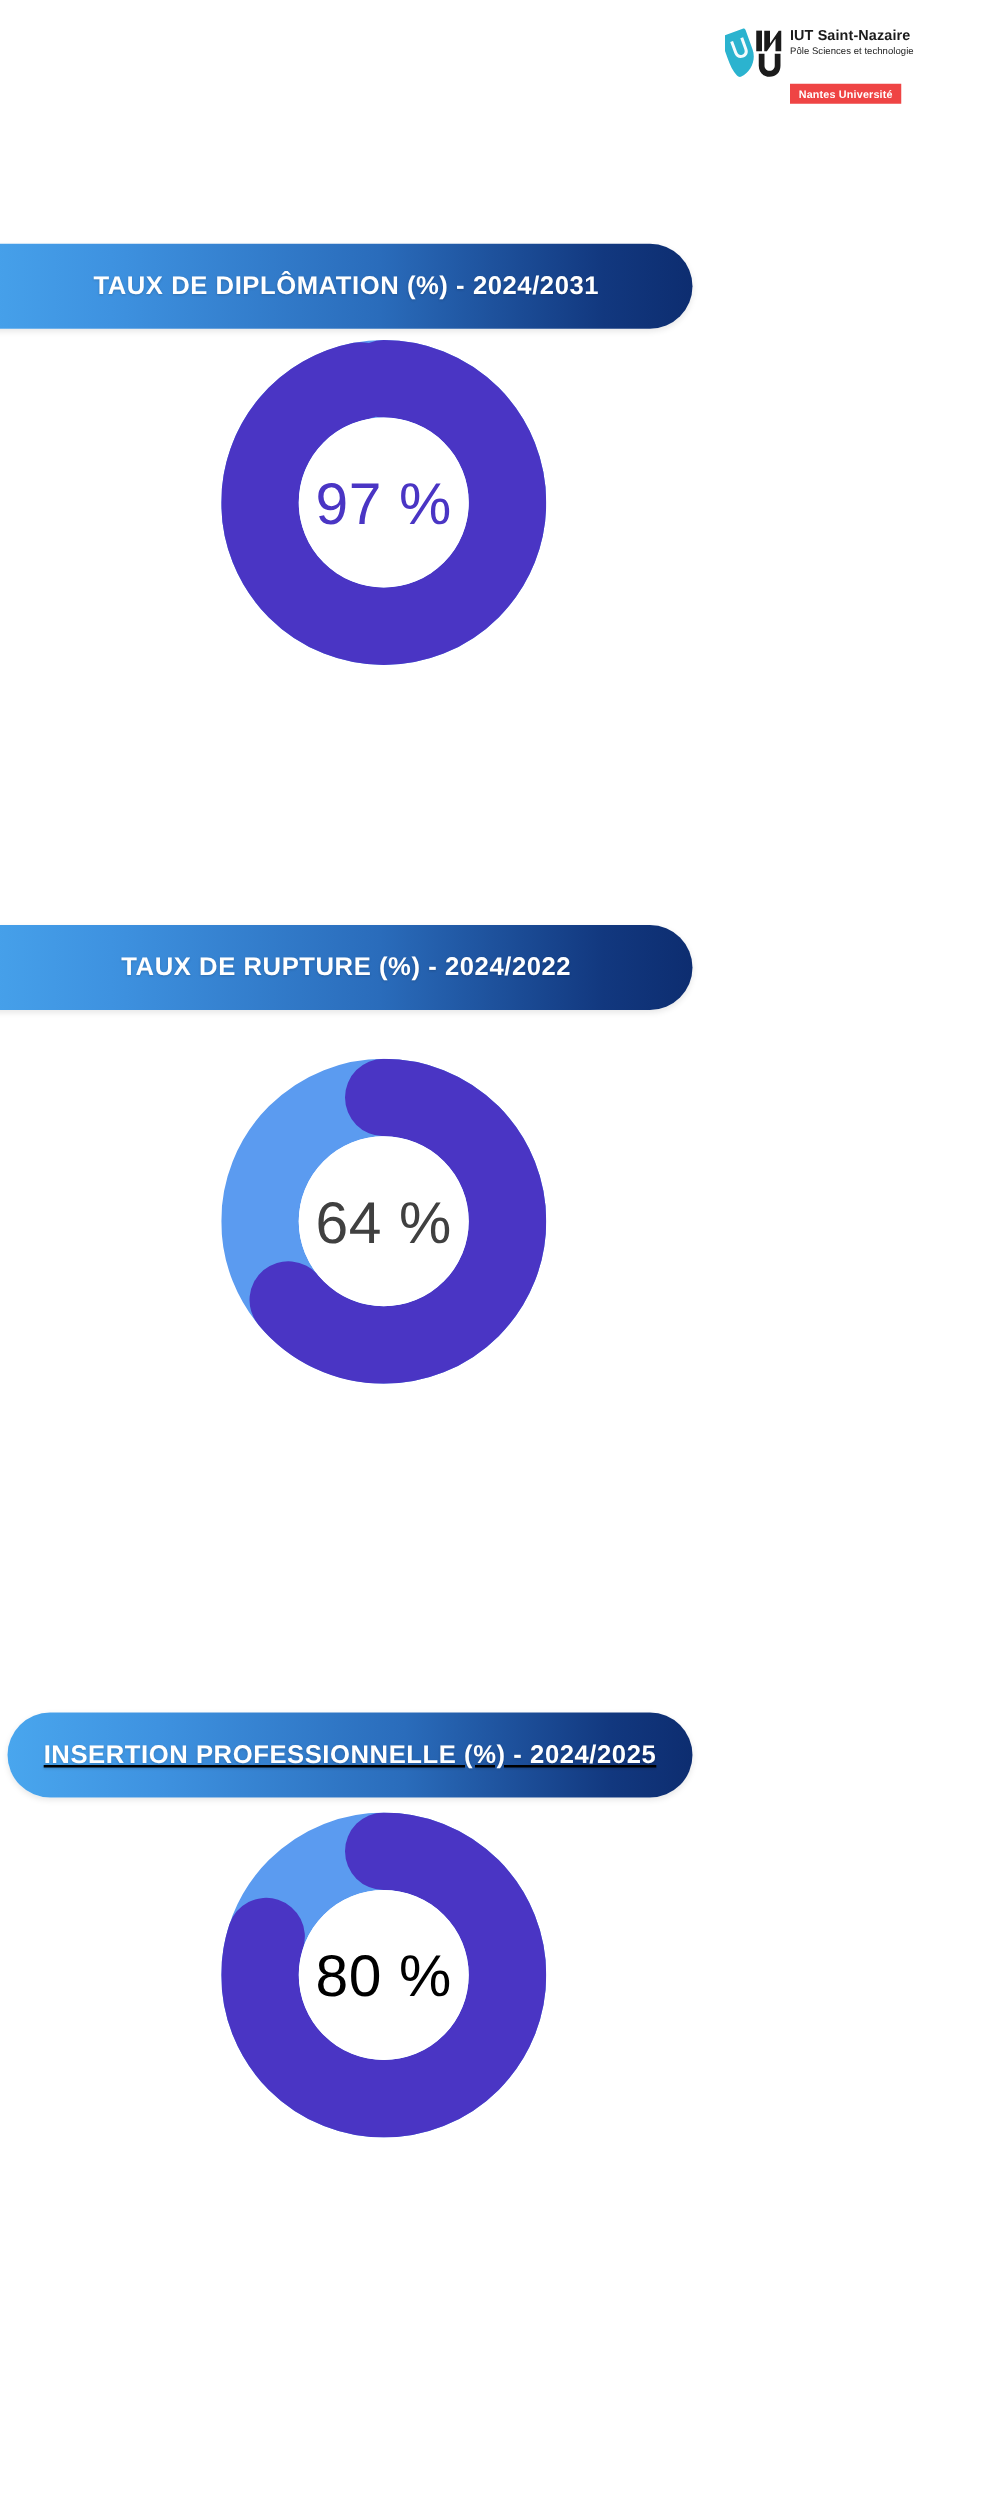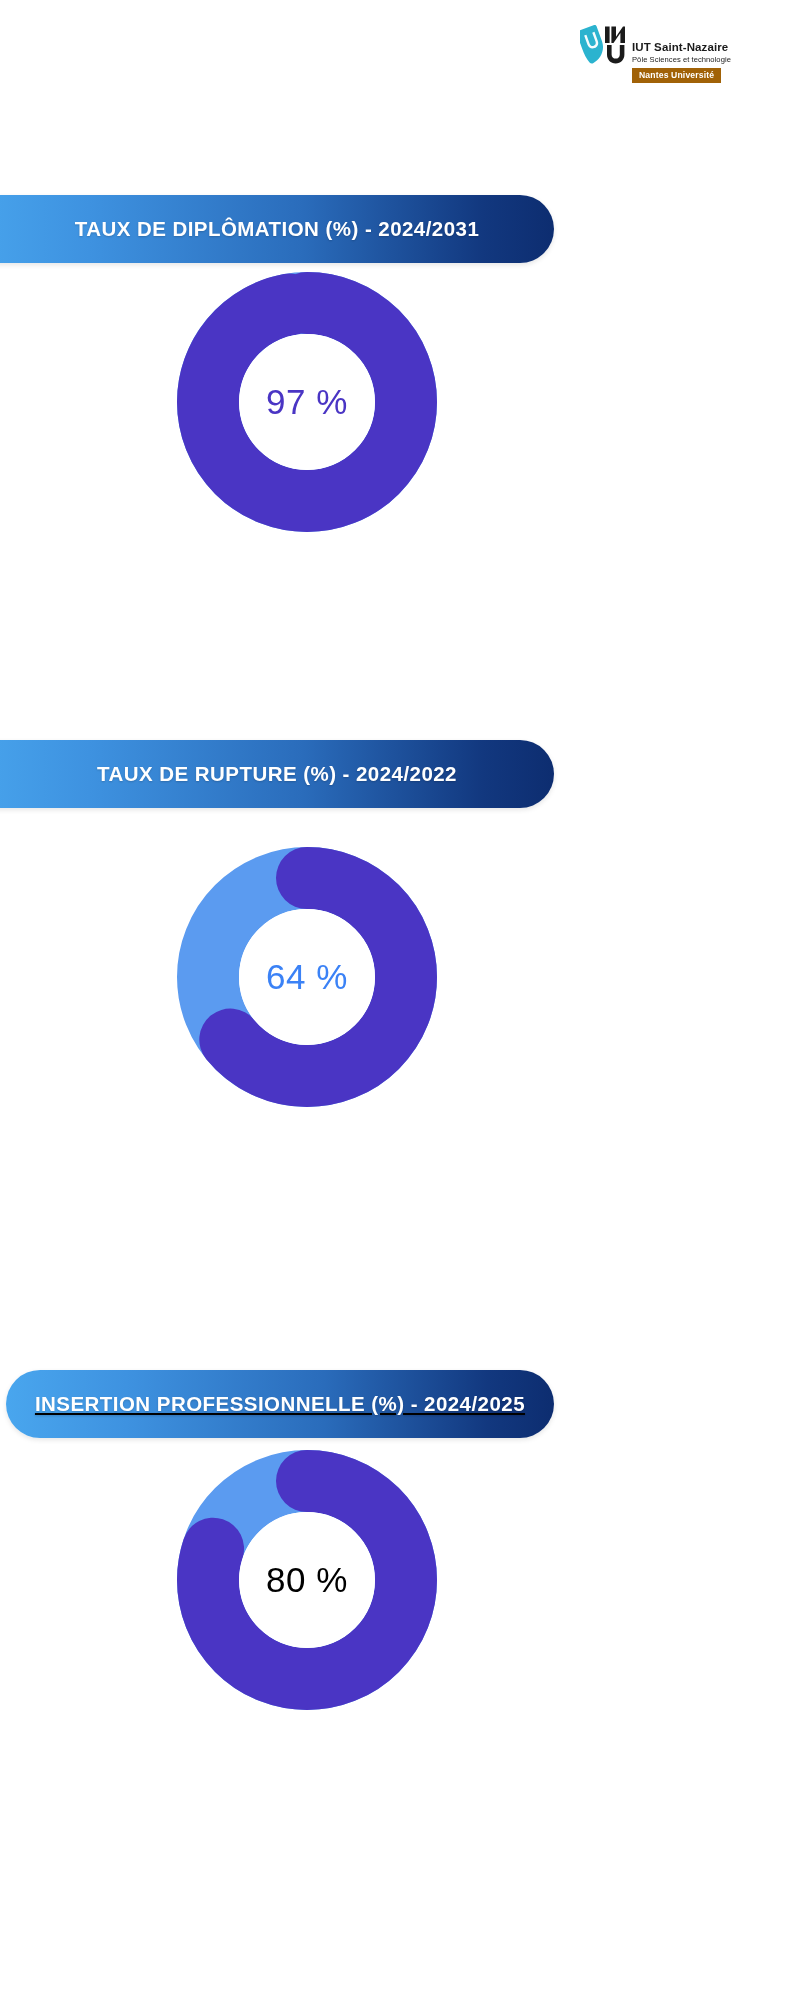--- a/index.html
+++ b/index.html
@@ -21,21 +21,21 @@
   
   .logo-block {
     position: absolute;
     top: 22px;
     right: 8px;
     width: 212px;
     height: 62px;
   }
   .logo-row {
     display: flex;
-    align-items: flex-end;
+    align-items: flex-start;
     gap: 6px;
     height: 42px;
   }
   .logo-mark {
     position: relative;
     width: 46px;
     height: 40px;
     flex: 0 0 46px;
   }
   .logo-mark svg { display: block; }
@@ -57,21 +57,21 @@
   .logo-sub {
     font-size: 7.6px;
     color: #1b1b1b;
     letter-spacing: 0.05px;
     white-space: nowrap;
     margin-top: 2px;
   }
   .logo-band {
     margin-top: 3px;
     margin-left: 52px;
-    background: #a16207;
+    background: #ef4444;
     color: #ffffff;
     font-size: 8.6px;
     font-weight: 700;
     letter-spacing: 0.15px;
     padding: 2.5px 7px 3px 7px;
     display: inline-block;
     white-space: nowrap;
   }
 
   
@@ -123,21 +123,21 @@
   }
   .donut-value {
     position: absolute;
     left: 0;
     top: 0;
     width: 260px;
     height: 260px;
     display: flex;
     align-items: center;
     justify-content: center;
-    font-size: 35px;
+    font-size: 47px;
     font-weight: 400;
     color: #4a35c4;
     letter-spacing: 0.5px;
     pointer-events: none;
   }
 </style>
 </head>
 <body>
 
 <div class="logo-block">
@@ -181,21 +181,21 @@
 <div class="banner bleed-left" id="banner-2">
   <span class="banner-label">TAUX DE RUPTURE (%) - 2024/2022</span>
 </div>
 
 <div class="donut-wrap" id="donut-2">
   <svg viewBox="0 0 260 260" aria-hidden="true">
     <circle cx="130" cy="130" r="99" fill="none" stroke="#5b9bf0" stroke-width="62"></circle>
     <circle class="donut-arc" cx="130" cy="130" r="99" fill="none" stroke="#4a35c4" stroke-width="62" stroke-linecap="round" transform="rotate(-90 130 130)" stroke-dasharray="398.1026210628986 223.93272434788048"></circle>
     <circle cx="130" cy="130" r="68" fill="#ffffff"></circle>
   </svg>
-  <div class="donut-value" style="color: #3b82f6;">64 %</div>
+  <div class="donut-value" style="color: #404040;">64 %</div>
 </div>
 
 <div class="banner full-round" id="banner-3">
   <span class="banner-label">INSERTION PROFESSIONNELLE (%) - 2024/2025</span>
 </div>
 
 <div class="donut-wrap" id="donut-3">
   <svg viewBox="0 0 260 260" aria-hidden="true">
     <circle cx="130" cy="130" r="99" fill="none" stroke="#5b9bf0" stroke-width="62"></circle>
     <circle class="donut-arc" cx="130" cy="130" r="99" fill="none" stroke="#4a35c4" stroke-width="62" stroke-linecap="round" transform="rotate(-90 130 130)" stroke-dasharray="497.6282763286233 124.40706908215577"></circle>

